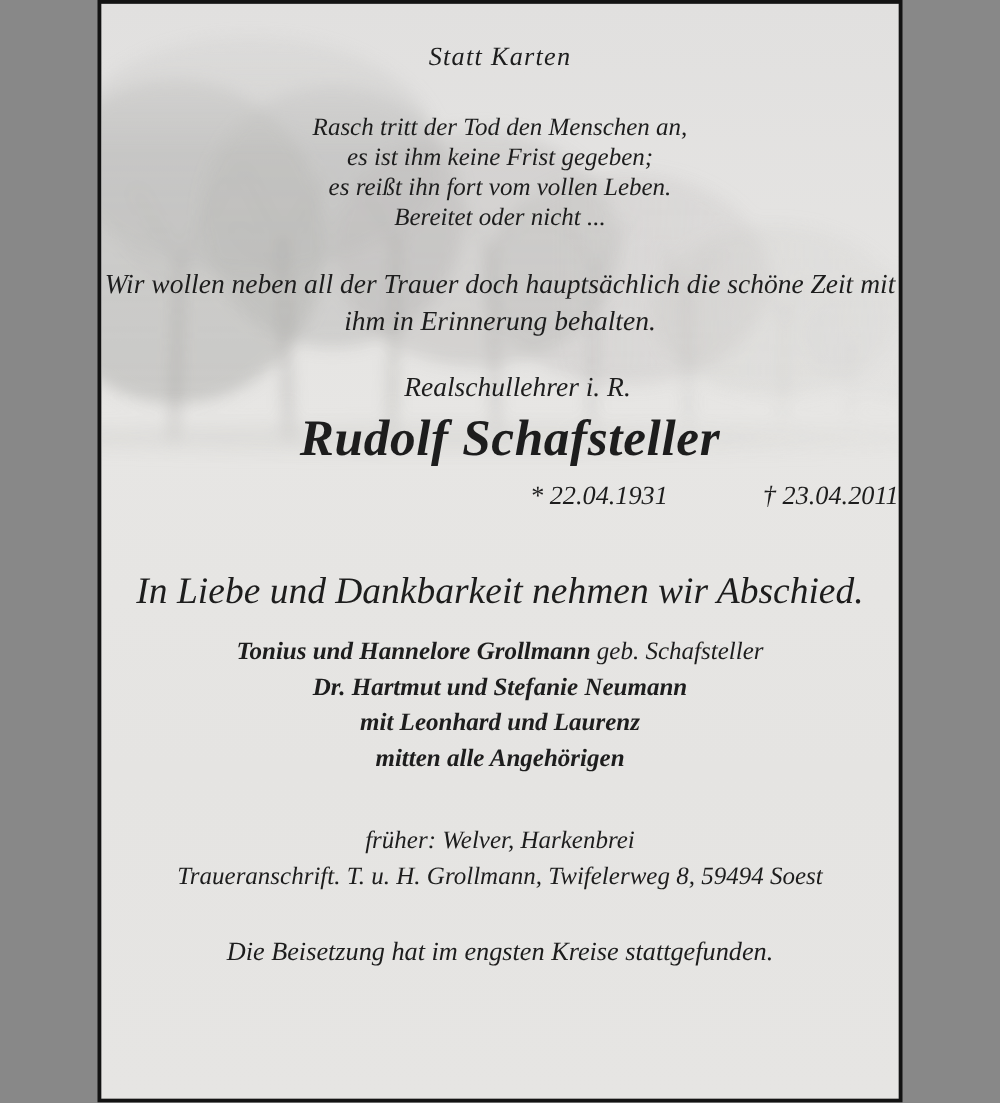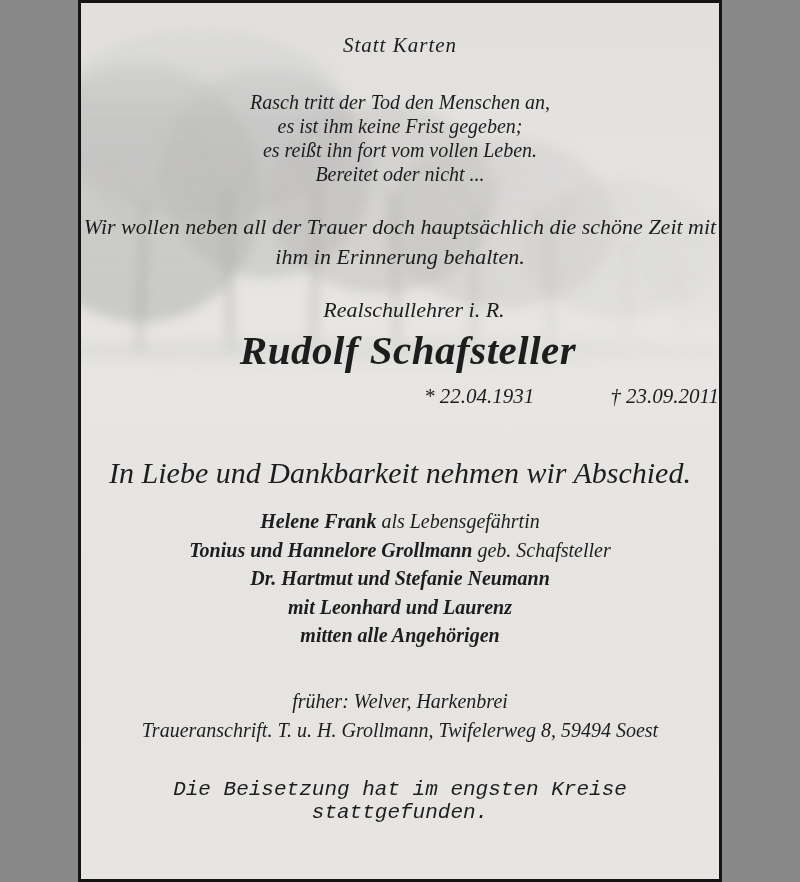--- a/index.html
+++ b/index.html
@@ -94,21 +94,20 @@
 
   .residence-block { margin-top: 37px; }
   .residence-line, .address-line {
     font-size: 20px;
     line-height: 29px;
   }
 
   .funeral-note {
     margin-top: 33px !important;
     font-size: 21px;
-    font-family: Liberation Mono, monospace;
   }
 </style>
 </head>
 <body>
 
 <div class="notice">
 
   <svg class="bg-trees" width="800" height="430" viewBox="0 0 800 430" aria-hidden="true">
     <defs>
       <filter id="soft" x="-30%" y="-30%" width="160%" height="160%">
@@ -195,27 +194,26 @@
     </div>
 
     <p class="intro"><span>Wir wollen neben all der Trauer doch hauptsächlich die schöne Zeit mit</span><br><span>ihm in Erinnerung behalten.</span></p>
 
     <p class="deceased-title">Realschullehrer i. R.</p>
 
     <p class="deceased-name">Rudolf Schafsteller</p>
 
     <div class="dates">
       <span>* 22.04.1931</span>
-      <span>† 23.09.2011</span>
+      <span>† 23.04.2011</span>
     </div>
 
     <p class="farewell">In Liebe und Dankbarkeit nehmen wir Abschied.</p>
 
     <div class="mourners">
-      <p class="mourner-line"><span class="bold">Helene Frank</span><span> als Lebensgefährtin</span></p>
       <p class="mourner-line"><span class="bold">Tonius und Hannelore Grollmann</span><span> geb. Schafsteller</span></p>
       <p class="mourner-line"><span class="bold">Dr. Hartmut und Stefanie Neumann</span><span></span></p>
       <p class="mourner-line"><span class="bold">mit Leonhard und Laurenz</span><span></span></p>
       <p class="mourner-line"><span class="bold">mitten alle Angehörigen</span><span></span></p>
     </div>
 
     <div class="residence-block">
       <p class="residence-line">früher: Welver, Harkenbrei</p>
       <p class="address-line">Traueranschrift. T. u. H. Grollmann, Twifelerweg 8, 59494 Soest</p>
     </div>

